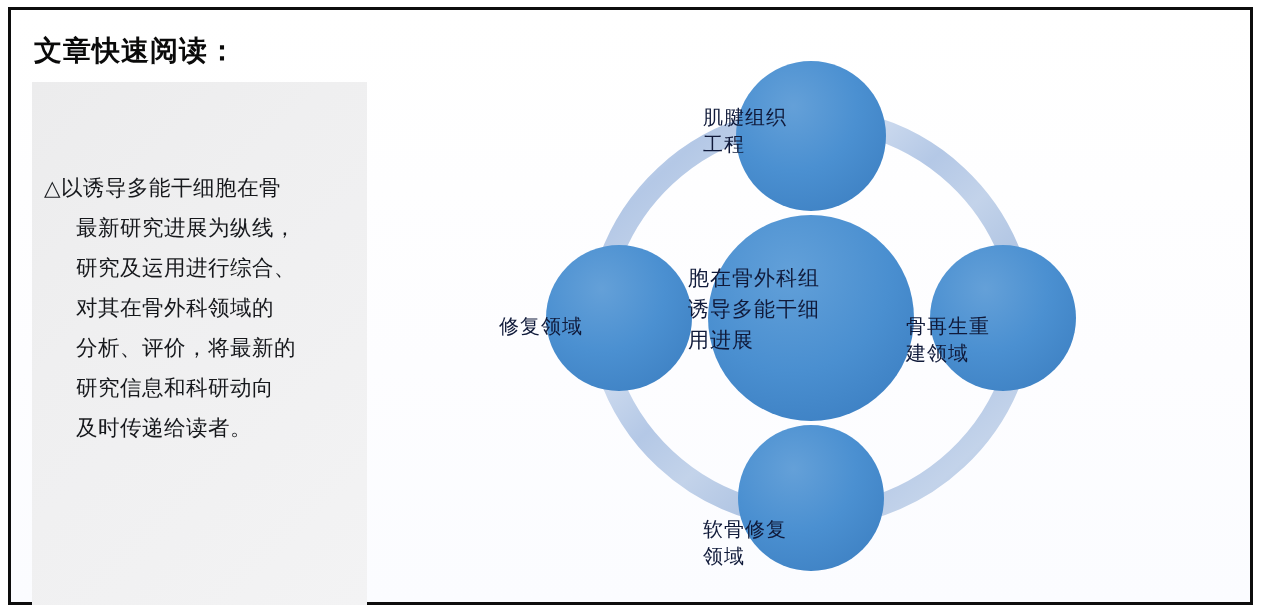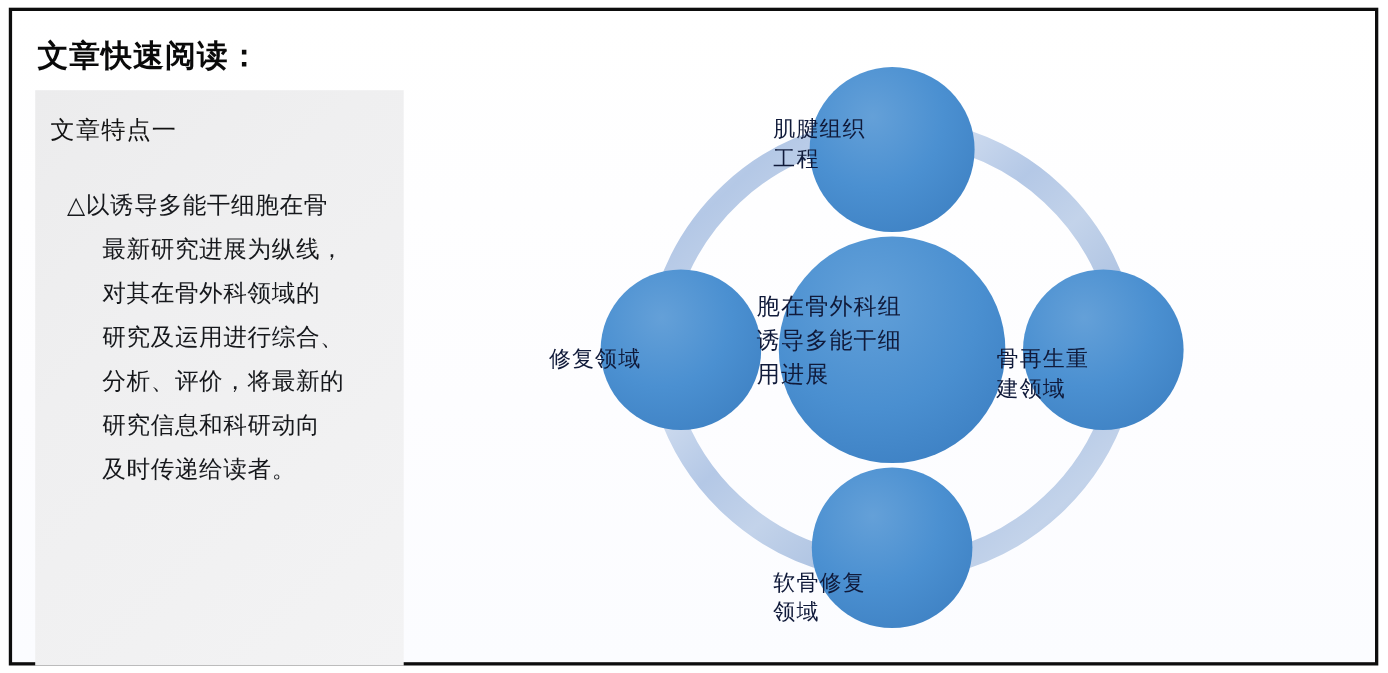--- a/index.html
+++ b/index.html
@@ -68,21 +68,21 @@
     left: 14px;
     top: 21px;
     font-size: 22px;
     color: #121212;
     letter-spacing: 1px;
     white-space: nowrap;
   }
 
   #notes-body {
     position: absolute;
-    left: 29px;
+    left: 12px;
     top: 86px;
     width: 312px;
     font-size: 21.5px;
     line-height: 40px;
     color: #16181c;
     font-family: "DejaVu Serif", "Liberation Serif", serif;
     letter-spacing: 0.5px;
   }
   #notes-body .bullet-line {
     text-indent: 0;
@@ -133,27 +133,26 @@
 
 <div id="page">
   <div id="frame">
 
     <div id="left-col">
 
       <div id="page-title">文章快速阅读：</div>
 
       <div id="notes-panel">
 
-        <div id="notes-subtitle">文章特点一</div>
 
         <div id="notes-body">
           <div class="bullet-line">△以诱导多能干细胞在骨</div>
           <div class="cont-line">最新研究进展为纵线，</div>
+          <div class="cont-line">研究及运用进行综合、</div>
           <div class="cont-line">对其在骨外科领域的</div>
-          <div class="cont-line">研究及运用进行综合、</div>
           <div class="cont-line">分析、评价，将最新的</div>
           <div class="cont-line">研究信息和科研动向</div>
           <div class="cont-line">及时传递给读者。</div>
         </div>
 
       </div>
     </div>
 
     <div id="diagram">
 

